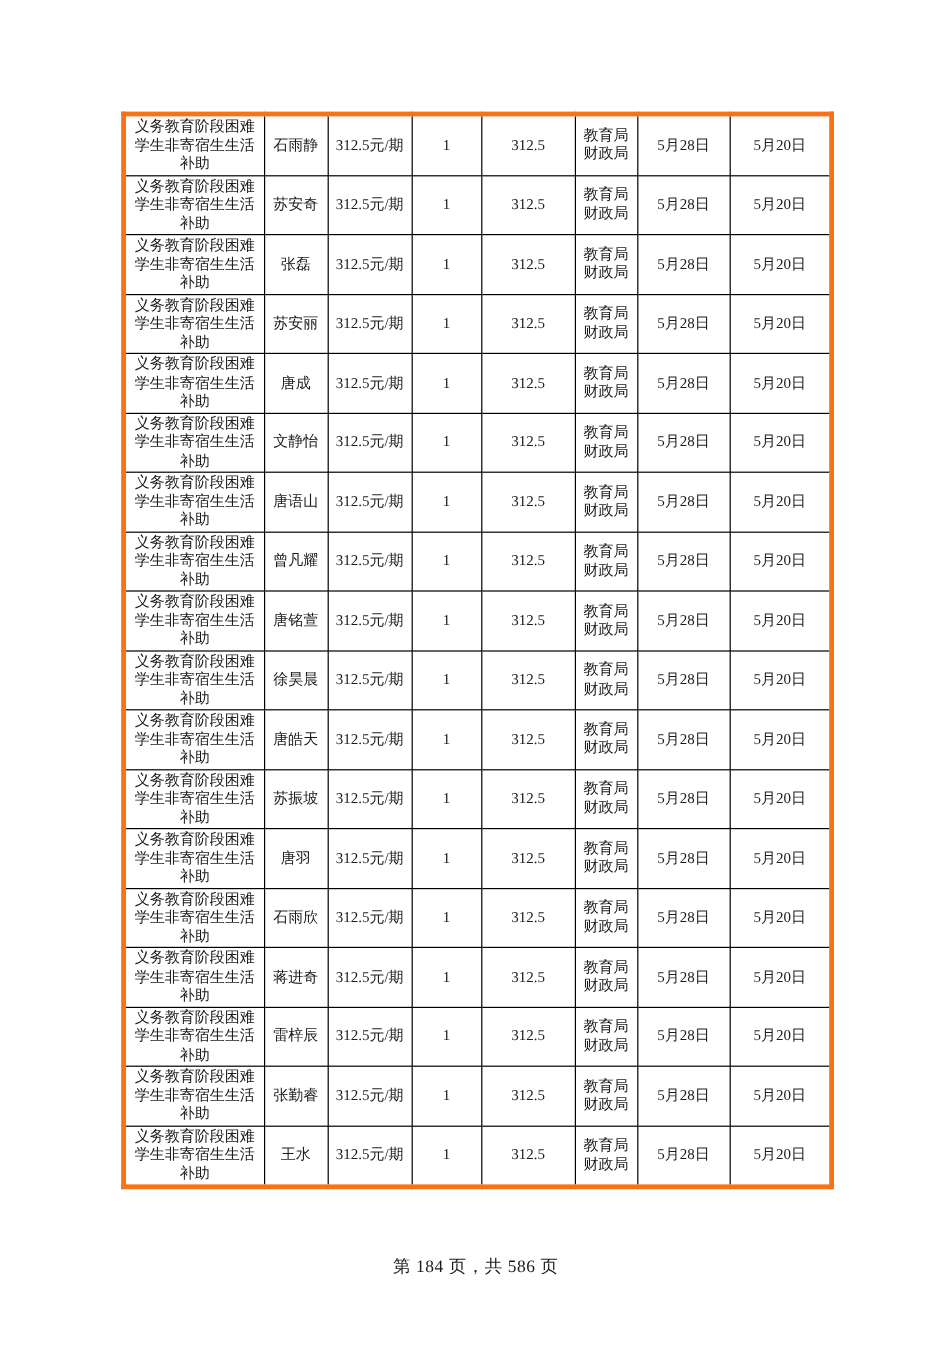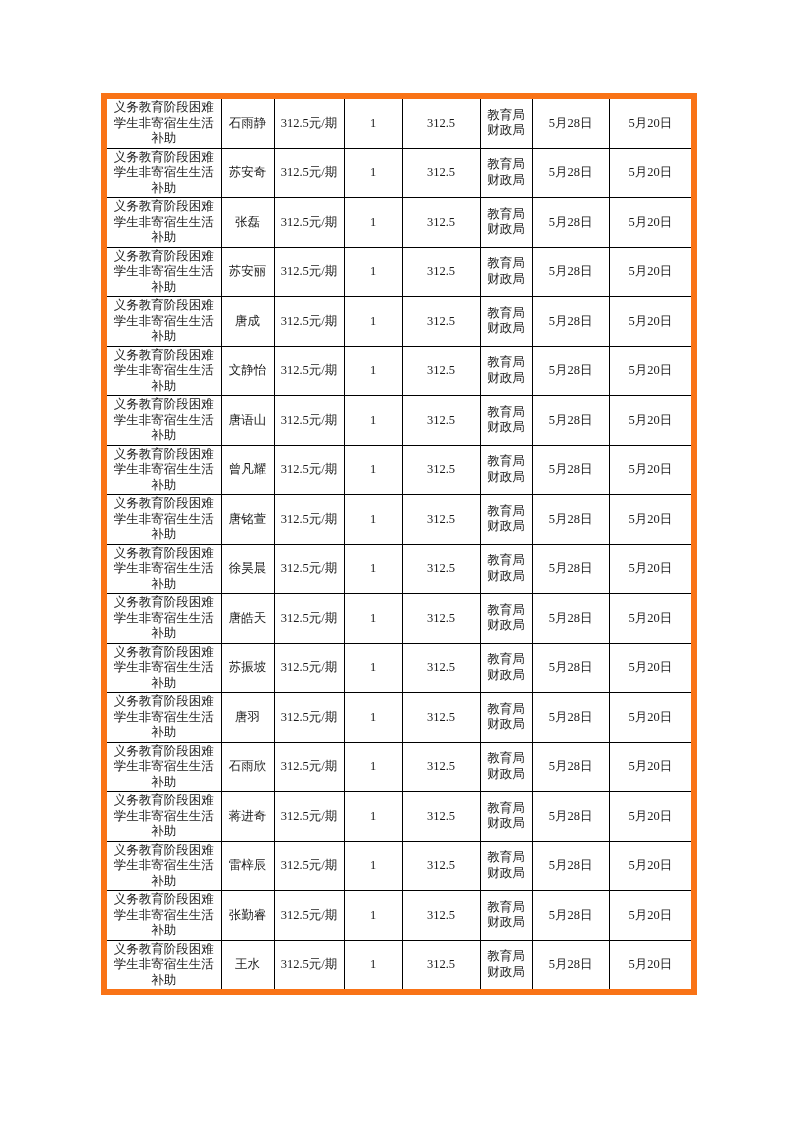--- a/index.html
+++ b/index.html
@@ -20,21 +20,21 @@
     background: #ffffff;
   }
   table.grid {
     position: absolute;
     left: 101px;
     top: 93px;
     width: 590px;
     height: 888px;
     border-collapse: collapse;
     table-layout: fixed;
-    border: 6px solid #f97316;
+    border: 4px solid #f97316;
     background: #ffffff;
   }
   table.grid td {
     border: 1px solid #000000;
     text-align: center;
     vertical-align: middle;
     font-size: 12.5px;
     line-height: 15.5px;
     padding: 1px 3px;
     color: #1a1a1a;
@@ -266,14 +266,15 @@
           <td class="c3">1</td>
           <td class="c4">312.5</td>
           <td class="c5">教育局
 财政局</td>
           <td class="c6">5月28日</td>
           <td class="c7">5月20日</td>
         </tr>
       </tbody>
   </table>
 
+  <div class="footer">第 184 页，共 586 页</div>
 
 </div>
 
 </body></html>

